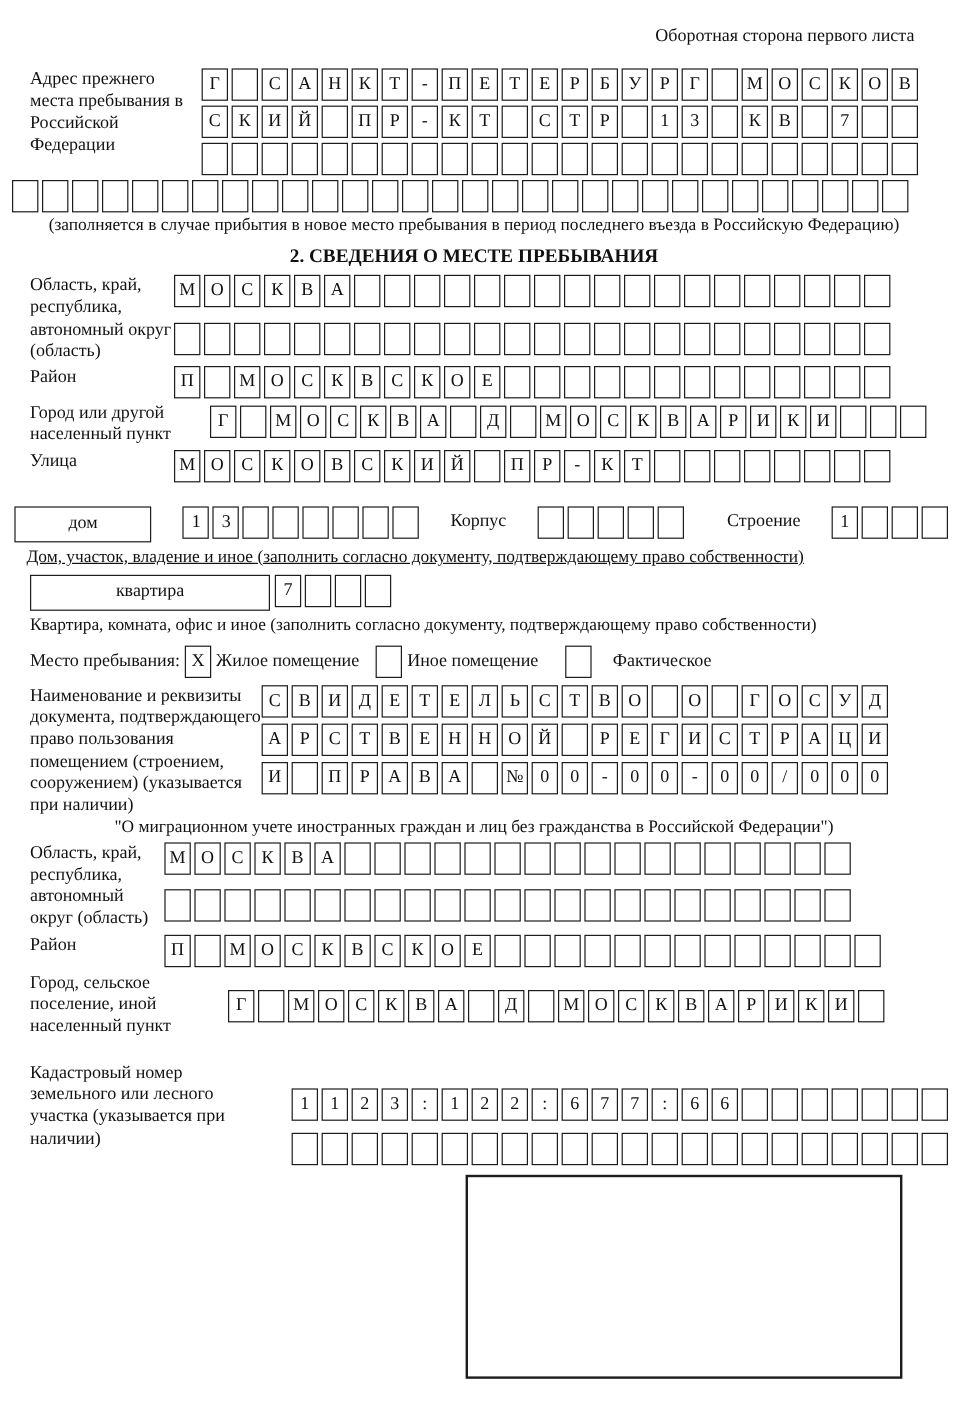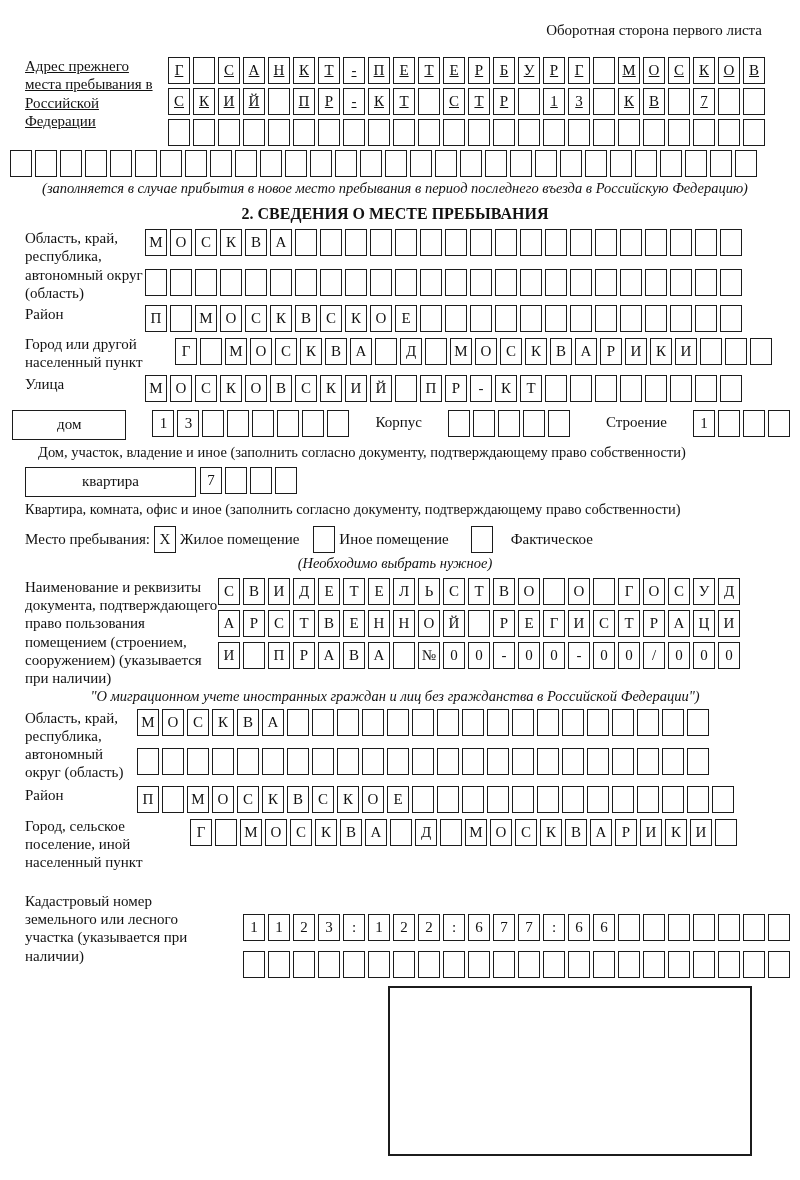--- a/index.html
+++ b/index.html
@@ -18,44 +18,44 @@
   .rows  { display:flex; flex-direction:column; }
 
   .cells { display:flex; gap:3px; }
   .cell {
     width:22px; height:27px; border:1.6px solid #1c1c1c;
     display:inline-flex; align-items:center; justify-content:center;
     font-size:15px; flex:0 0 auto; background:#fff;
   }
 
   .note   { font-size:14.5px; }
-  .center { text-align:center;font-style:italic; }
+  .center { text-align:center; }
   .sec-title { font-size:16px; font-weight:bold; text-align:center; }
 
   .type-box {
     border:1.6px solid #1c1c1c; height:30px;
     display:flex; align-items:center; justify-content:center;
     font-size:15px;
   }
   .inline-lab { font-size:15px; padding:4px 4px 0 4px; }
 
-  .s1 { margin-top:18px;text-decoration:underline; }
+  .s1 { margin-top:18px; }
   .s1 .flabel { width:168px; padding-left:25px; }
   .s1 .rows { gap:4px; }
   .overflow-row { margin-top:4px; margin-left:10px; }
 
   .sec2-row { margin-top:3px; }
   .w155 { width:145px; padding-left:25px; }
   .w185 { width:175px; padding-left:25px; }
   .w218 { width:218px; padding-left:25px; }
   .w137 { width:137px; padding-left:25px; }
   .w190 { width:190px; padding-left:25px; }
   .w198 { width:198px; padding-left:25px; }
 
-  .house-row { display:flex; align-items:flex-start; margin-top:8px; margin-left:12px;gap:22px; }
+  .house-row { display:flex; align-items:flex-start; margin-top:20px; margin-left:12px;gap:22px; }
   .apt-row   { display:flex; align-items:flex-start; margin-top:6px; margin-left:25px; }
 
   .chk-row { display:flex; align-items:center; margin-top:8px; margin-left:25px; font-size:15px; }
   .chk-row .cells { margin:0 4px; }
 
   .stamp-box {
     margin-left:388px; margin-top:8px;
     width:364px; height:170px; border:2px solid #1c1c1c; background:#fff;
   }
 </style>
@@ -354,24 +354,24 @@
         <span class="cell"></span>
       </div>
     <div class="inline-lab" style="padding-left:14px;">Строение</div>
     <div class="cells">
         <span class="cell">1</span>
         <span class="cell"></span>
         <span class="cell"></span>
         <span class="cell"></span>
       </div>
   </div>
-  <div class="note" style="margin-top:4px; margin-left:38px;">Дом, участок, владение и иное (заполнить согласно документу, подтверждающему право собственности)</div>
+  <div class="note" style="margin-top:4px; margin-left:22px;text-decoration:underline;">Дом, участок, владение и иное (заполнить согласно документу, подтверждающему право собственности)</div>
 
   <div class="apt-row">
-    <div class="type-box" style="width:171px;">квартира</div>
+    <div class="type-box" style="width:200px;">квартира</div>
     <div class="cells" style="margin-left:4px;">
         <span class="cell">7</span>
         <span class="cell"></span>
         <span class="cell"></span>
         <span class="cell"></span>
       </div>
   </div>
   <div class="note" style="margin-top:4px; margin-left:25px;">Квартира, комната, офис и иное (заполнить согласно документу, подтверждающему право собственности)</div>
 
   <div class="chk-row">
@@ -382,21 +382,20 @@
     <span>Жилое помещение</span>
     <span class="cells" style="margin-left:14px;">
         <span class="cell"></span>
       </span>
     <span>Иное помещение</span>
     <span class="cells" style="margin-left:22px;">
         <span class="cell"></span>
       </span>
     <span style="margin-left:14px;">Фактическое</span>
   </div>
-  <div class="note center" style="margin-top:2px;">(Необходимо выбрать нужное)</div>
 
   <div class="frow" style="margin-top:6px;">
     <div class="flabel w218">Наименование и реквизиты документа, подтверждающего право пользования помещением (строением, сооружением) (указывается при наличии)</div>
     <div class="rows" style="gap:5px;">
       <div class="cells">
           <span class="cell">С</span>
           <span class="cell">В</span>
           <span class="cell">И</span>
           <span class="cell">Д</span>
           <span class="cell">Е</span>
@@ -547,21 +546,21 @@
         <span class="cell"></span>
         <span class="cell"></span>
         <span class="cell"></span>
         <span class="cell"></span>
         <span class="cell"></span>
         <span class="cell"></span>
         <span class="cell"></span>
       </div>
   </div>
 
-  <div class="frow" style="margin-top:4px;">
+  <div class="frow" style="margin-top:4px;align-items:center;">
     <div class="flabel w190">Город, сельское поселение, иной населенный пункт</div>
     <div class="cells" style="margin-top:2px;">
         <span class="cell">Г</span>
         <span class="cell"></span>
         <span class="cell">М</span>
         <span class="cell">О</span>
         <span class="cell">С</span>
         <span class="cell">К</span>
         <span class="cell">В</span>
         <span class="cell">А</span>

